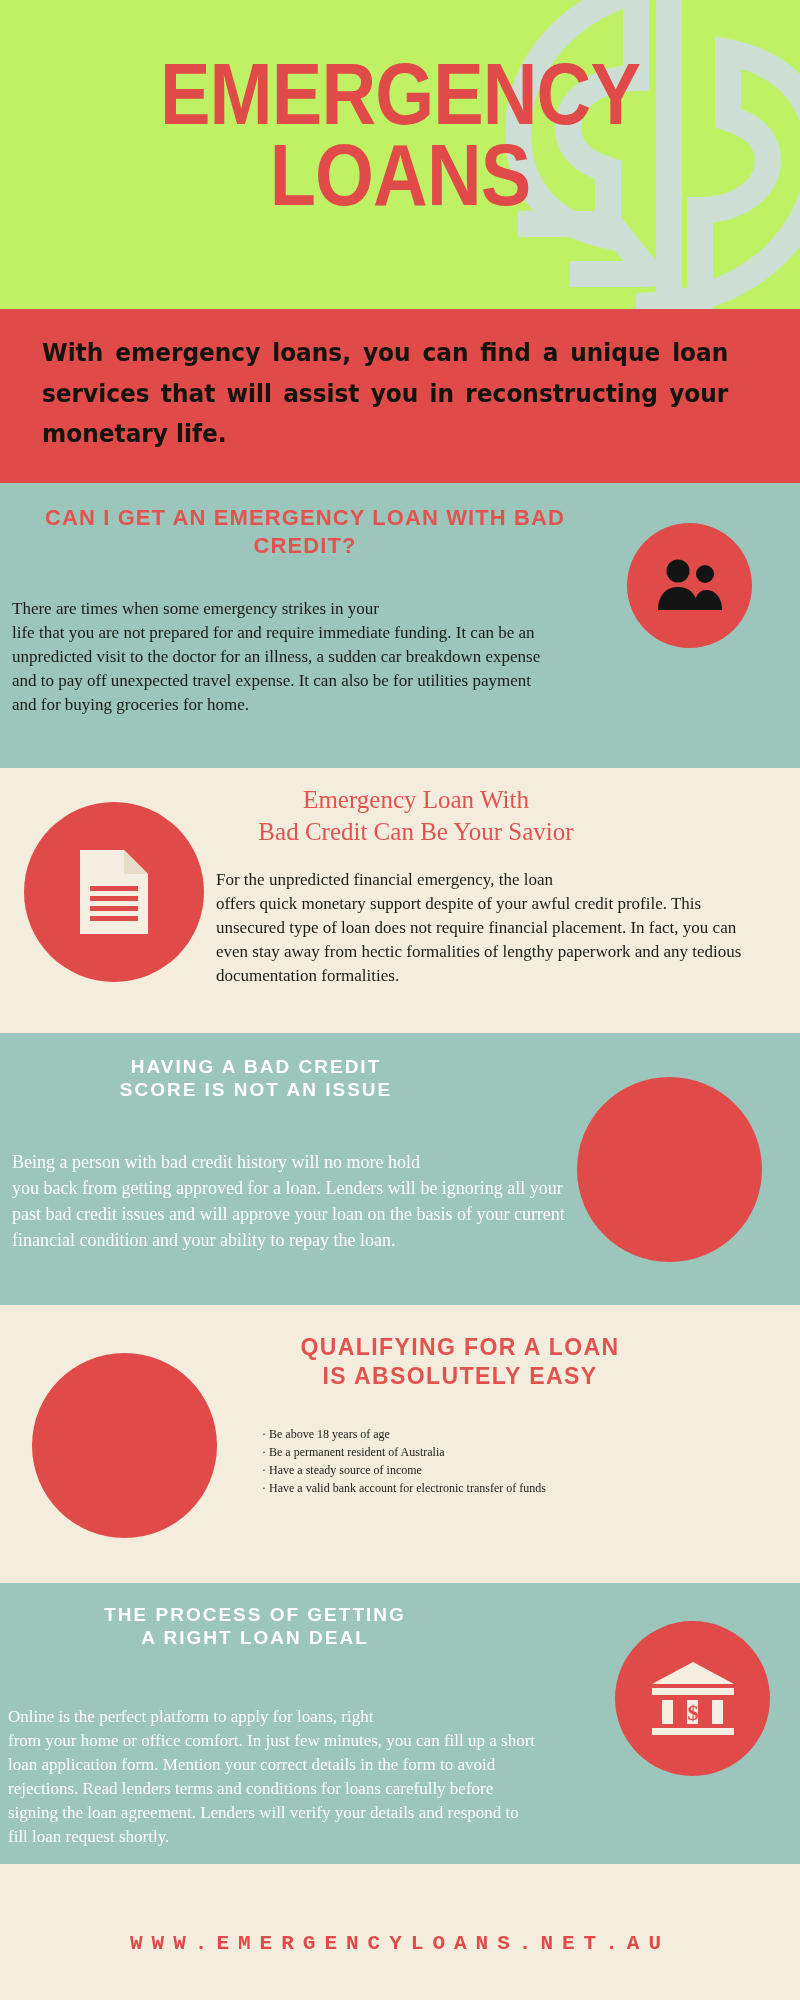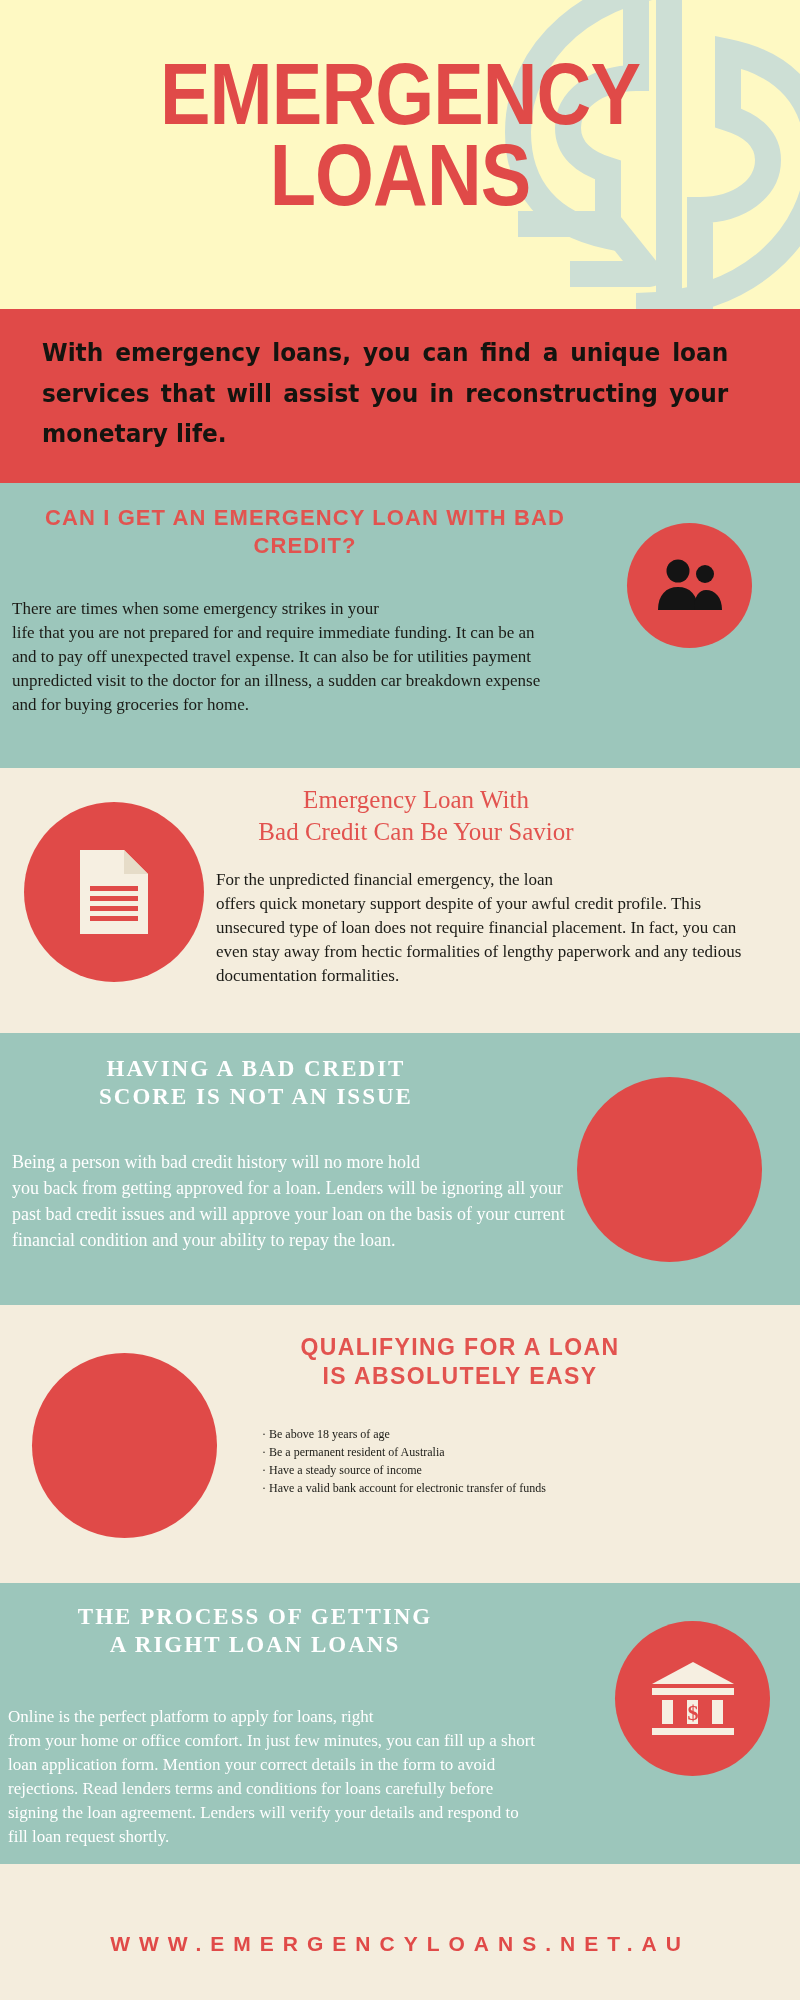--- a/index.html
+++ b/index.html
@@ -8,21 +8,21 @@
     background:#f4eddd;
     font-family:"Liberation Serif", serif;
     overflow:hidden;
   }
   .page{position:relative;width:800px;height:2000px;overflow:hidden;}
 
   
   .header{
     position:relative;
     height:309px;
-    background:#fef9c3;
+    background:#bef264;
     overflow:hidden;
   }
   .dollar-watermark{
     position:absolute;
     right:-30px;top:-26px;
     width:430px;height:340px;
     color:#cddfd5;
     pointer-events:none;
   }
   .title-block{
@@ -76,23 +76,23 @@
     color:#e2534f;
     font-family:"Liberation Sans", sans-serif;
     font-weight:bold;
     font-size:22px;
     letter-spacing:1.1px;
     line-height:1.28;
     text-align:center;
   }
   .head-white{
     color:#ffffff;
-    font-family:Liberation Serif, serif;
-    font-weight:bold;
-    font-size:23px;
+    font-family:Liberation Sans, sans-serif;
+    font-weight:bold;
+    font-size:19px;
     letter-spacing:2px;
     line-height:1.25;
     text-align:center;
   }
   .head-serif-red{
     color:#e2534f;
     font-family:"Liberation Serif", serif;
     font-size:25px;
     line-height:1.3;
     text-align:center;
@@ -127,21 +127,21 @@
   .bullets li{margin:0;padding:0;}
 
   
   .footer{
     background:#f4eddd;
     height:160px;
     display:flex;align-items:center;justify-content:center;
   }
   .footer-url{
     color:#e04a48;
-    font-family:Liberation Sans, sans-serif;
+    font-family:Liberation Mono, monospace;
     font-weight:bold;
     font-size:21px;
     letter-spacing:9px;
   }
 </style>
 </head>
 <body>
 
 <div class="page">
 
@@ -169,22 +169,22 @@
         <circle cx="24" cy="13" r="11.5" fill="#141414"></circle>
         <circle cx="51" cy="16" r="9" fill="#141414"></circle>
         <path d="M4 52 C4 37 12 29 24 29 C36 29 44 37 44 52 Z" fill="#141414"></path>
         <path d="M40 52 C40 38 45 32 52 32 C61 32 68 39 68 52 Z" fill="#141414"></path>
       </svg>
     </div>
     <div class="head-red" style="position:absolute;left:20px;width:570px;top:21px;">CAN I GET AN EMERGENCY LOAN WITH BAD CREDIT?</div>
     <div class="body-dark" style="position:absolute;left:12px;top:114px;width:590px;">
       <span class="body-line">There are times when some emergency strikes in your</span>
       <span class="body-line">life that you are not prepared for and require immediate funding. It can be an</span>
+      <span class="body-line">unpredicted visit to the doctor for an illness, a sudden car breakdown expense</span>
       <span class="body-line">and to pay off unexpected travel expense. It can also be for utilities payment</span>
-      <span class="body-line">unpredicted visit to the doctor for an illness, a sudden car breakdown expense</span>
       <span class="body-line">and for buying groceries for home.</span>
     </div>
   </div>
 
   <div class="section sec-cream" style="height:265px;">
     <div class="circle" style="width:180px;height:180px;left:24px;top:34px;">
       <svg width="84" height="92" viewBox="0 0 84 92" aria-hidden="true">
         <path d="M8 4 H52 L76 28 V88 H8 Z" fill="#f6efe1"></path>
         <path d="M52 4 L76 28 H52 Z" fill="#e6dcc8"></path>
         <rect x="18" y="40" width="48" height="5" fill="#e04a48"></rect>
@@ -241,21 +241,21 @@
         <rect x="2" y="28" width="82" height="7" fill="#f6efe1"></rect>
         <rect x="12" y="40" width="11" height="24" fill="#f6efe1"></rect>
         <rect x="37" y="40" width="11" height="24" fill="#f6efe1"></rect>
         <rect x="62" y="40" width="11" height="24" fill="#f6efe1"></rect>
         <rect x="2" y="68" width="82" height="7" fill="#f6efe1"></rect>
         <text x="43" y="60" font-family="Liberation Serif, serif" font-size="22" font-weight="bold" fill="#e04a48" text-anchor="middle">$</text>
       </svg>
     </div>
     <div class="head-white" style="position:absolute;left:20px;width:470px;top:20px;">
       <div>THE PROCESS OF GETTING</div>
-      <div>A RIGHT LOAN LOANS</div>
+      <div>A RIGHT LOAN DEAL</div>
     </div>
     <div class="body-white" style="position:absolute;left:8px;top:106px;width:592px;font-size:17px;line-height:1.42;margin-top:16px;">
       <span class="body-line">Online is the perfect platform to apply for loans, right</span>
       <span class="body-line">from your home or office comfort. In just few minutes, you can fill up a short</span>
       <span class="body-line">loan application form. Mention your correct details in the form to avoid</span>
       <span class="body-line">rejections. Read lenders terms and conditions for loans carefully before</span>
       <span class="body-line">signing the loan agreement. Lenders will verify your details and respond to</span>
       <span class="body-line">fill loan request shortly.</span>
     </div>
   </div>

